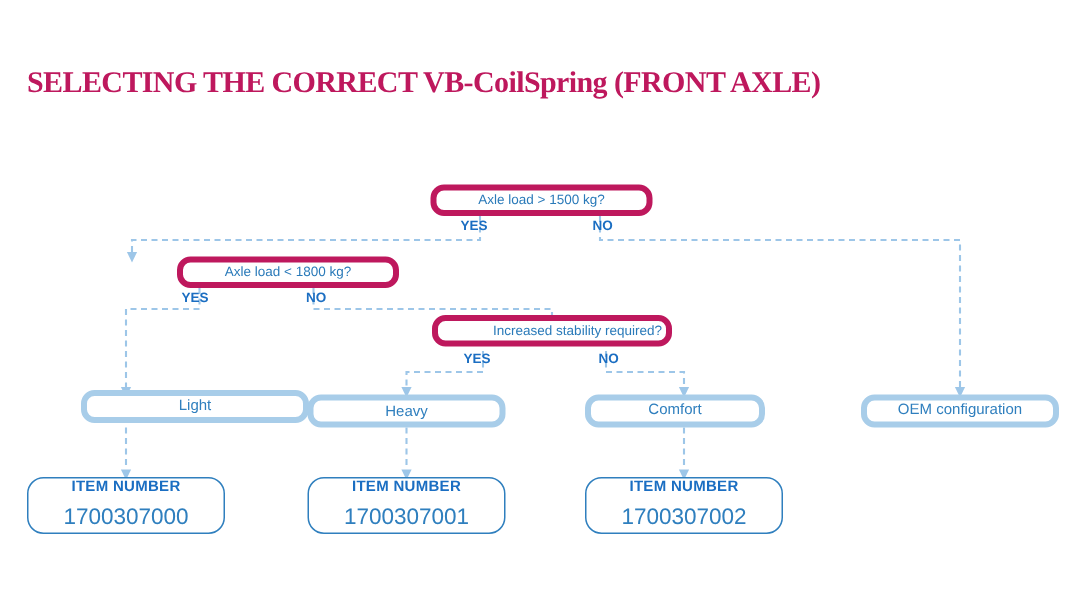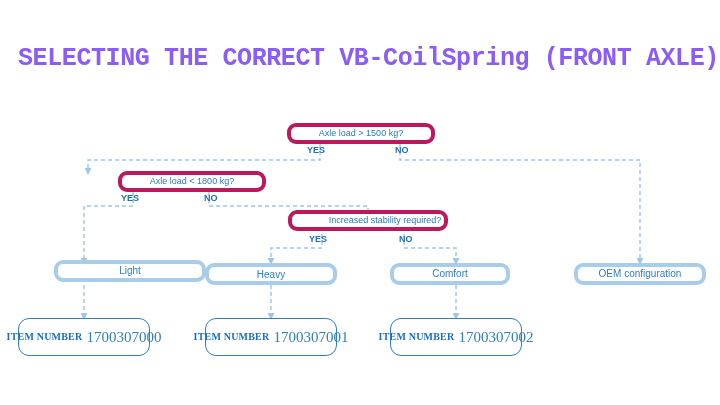--- a/index.html
+++ b/index.html
@@ -15,26 +15,26 @@
   }
   #stage {
     position: relative;
     width: 720px;
     height: 405px;
   }
   #title {
     position: absolute;
     left: 18px;
     top: 44px;
-    font-size: 25px;
+    font-size: 20px;
     font-weight: bold;
     letter-spacing: -0.4px;
-    color: #8b5cf6;
+    color: #be185d;
     white-space: nowrap;
-    font-family: Liberation Mono, monospace;
+    font-family: Liberation Serif, serif;
   }
   .node {
     position: absolute;
     box-sizing: border-box;
     display: flex;
     align-items: center;
     justify-content: center;
     border: 4px solid #be185d;
     border-radius: 9px;
     background: #ffffff;
@@ -46,26 +46,25 @@
   }
   .node.q {
     color: #2a7ab9;
   }
   .node.result {
     color: #2f7fbe;
     font-size: 10px;
     border-color: #a8cde9;
   }
   .node.item {
-    flex-direction: row;
+    flex-direction: column;
     border: 1.6px solid #2f7fbe;
     border-radius: 11px;
     justify-content: center;
     gap: 4px;
-    font-family: Liberation Serif, serif;
   }
   .item-head {
     font-size: 10px;
     font-weight: bold;
     color: #1b6ec2;
     letter-spacing: 0.2px;
   }
   .item-num {
     font-size: 15px;
     color: #2f7fbe;

